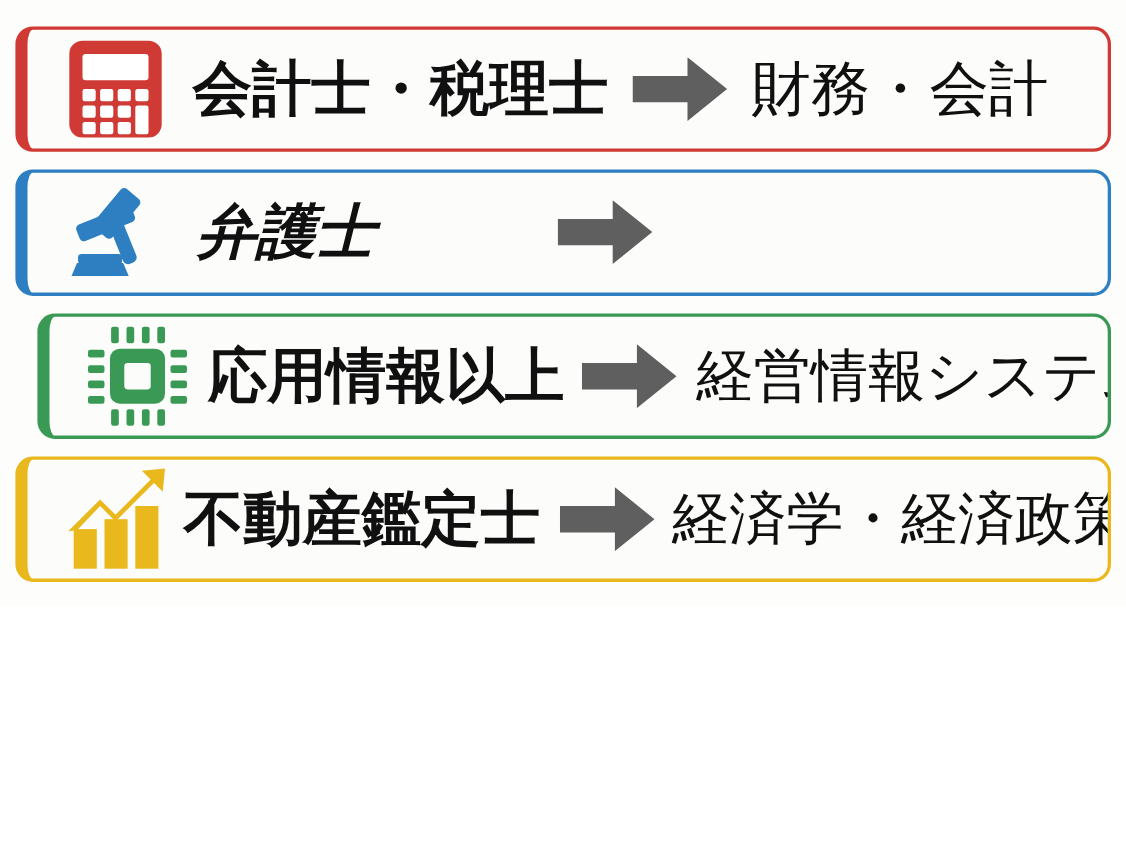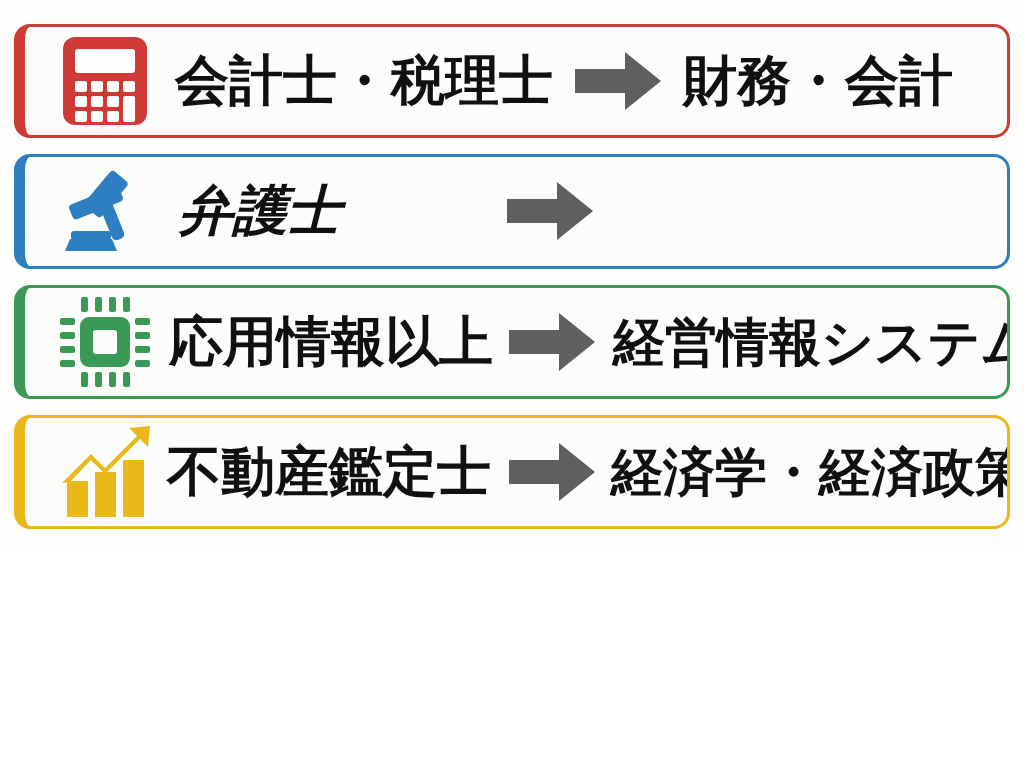--- a/index.html
+++ b/index.html
@@ -33,21 +33,21 @@
     border-radius: 16px;
     border-style: solid;
     border-width: 3px 3px 3px 11px;
     display: flex;
     align-items: center;
     padding: 0 6px 0 32px;
     overflow: hidden;
   }
   .card.c-red    { border-color: #cf3b34; }
   .card.c-blue   { border-color: #2d7fc1; }
-  .card.c-green  { border-color: #3a9a55; }
+  .card.c-green  { border-color: #3a9a55; margin-left: 20px; }
   .card.c-yellow { border-color: #e9b81d; }
 
   .icon-wrap {
     flex: 0 0 auto;
     width: 96px;
     height: 96px;
     display: flex;
     align-items: center;
     justify-content: center;
   }
@@ -67,21 +67,21 @@
     flex: 0 0 auto;
     display: flex;
     align-items: center;
     justify-content: center;
     margin: 0 14px 0 16px;
   }
   .arrow-wrap svg { display: block; }
 
   .target {
     flex: 0 0 auto;
-    font-weight: bold;
+    font-weight: normal;
     color: #101010;
     font-size: 54px;
     line-height: 1;
     white-space: nowrap;
     text-align: center;
   }
 
   
   .row-1 .label { margin-left: 22px; }
   .row-1 .arrow-wrap { margin-left: 22px; margin-right: 22px; }

